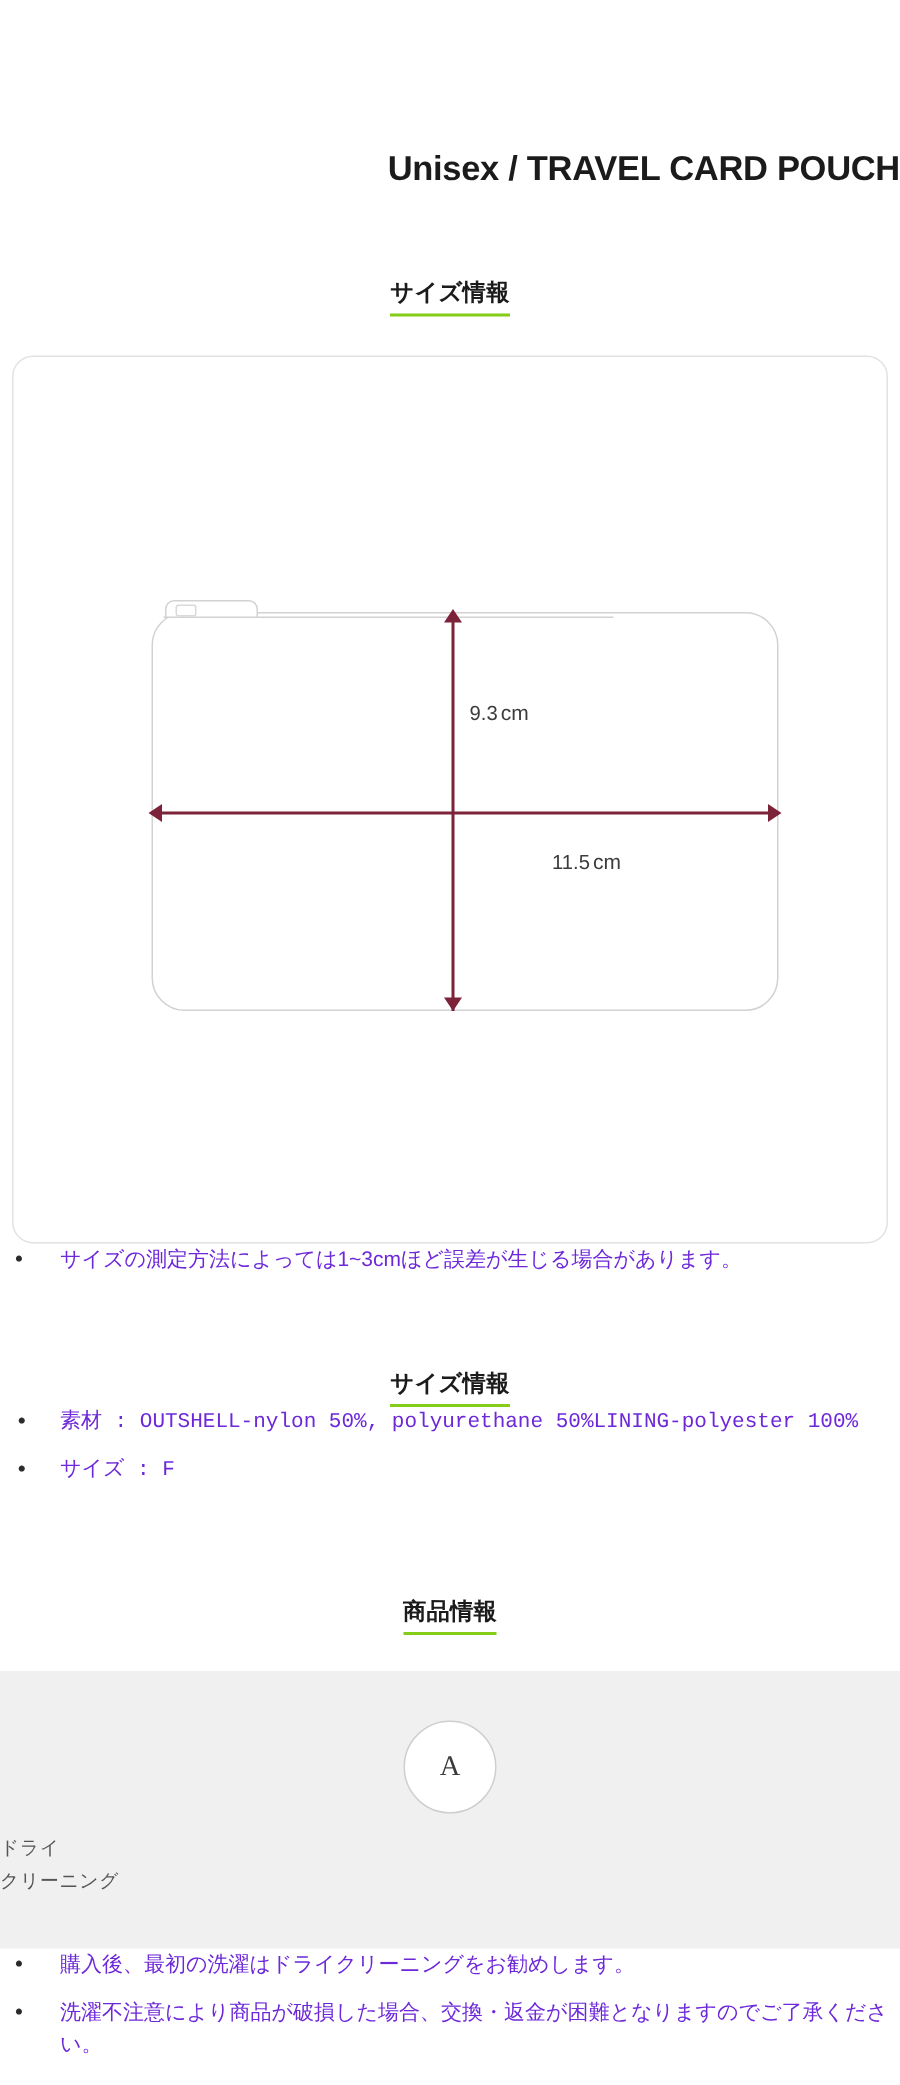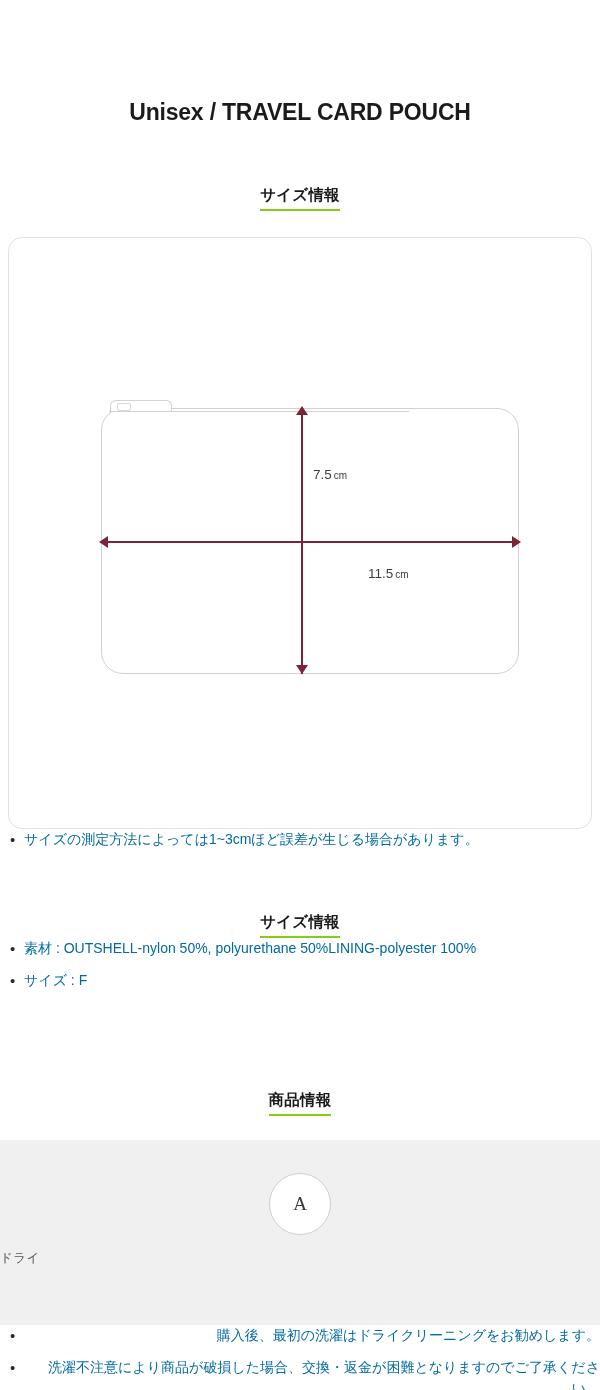--- a/index.html
+++ b/index.html
@@ -14,21 +14,21 @@
   }
   .page {
     position: relative;
     width: 600px;
     min-height: 1390px;
     padding: 0;
   }
 
   
   .product-title {
-    text-align: center;
+    text-align: right;
     font-size: 23px;
     font-weight: bold;
     letter-spacing: -0.2px;
     color: #1b1b1b;
     margin: 0;
     padding-top: 98px;
     line-height: 1.25;
   }
 
   
@@ -41,21 +41,21 @@
     display: inline-block;
     font-size: 15.5px;
     font-weight: bold;
     color: #1b1b1b;
     border-bottom: 2px solid #84cc16;
     padding-bottom: 3px;
     letter-spacing: 0.2px;
   }
   .heading-1 { margin-top: 58px; }
   .heading-2 { margin-top: 62px; }
-  .heading-3 { margin-top: 98px; }
+  .heading-3 { margin-top: 72px; }
 
   
   .diagram-box {
     position: relative;
     margin: 26px 8px 0 8px;
     height: 592px;
     border: 1px solid #e2e2e2;
     border-radius: 14px;
     background: #ffffff;
     overflow: hidden;
@@ -153,48 +153,48 @@
     border-left: 9px solid #7c2339;
   }
   .measure-label {
     position: absolute;
     font-size: 13.5px;
     color: #3c3c3c;
     white-space: nowrap;
   }
   .label-vert { left: 212px; top: 77px; }
   .label-horz { left: 267px; top: 176px; }
-  .measure-label .unit { font-size: 10px; margin-left: 2px; }
+  .measure-label .unit { font-size: 14px; margin-left: 2px; }
 
   
   ul.bullets {
     list-style: none;
     margin: 0;
     padding: 0;
   }
   ul.bullets li {
     position: relative;
-    padding-left: 24px;
+    padding-left: 40px;
     font-size: 14px;
     line-height: 1.55;
-    color: #0369a1;
+    color: #6d28d9;
     margin-bottom: 10px;
   }
   ul.bullets li::before {
     content: "•";
     position: absolute;
     left: 10px;
     top: -1px;
     font-size: 15px;
     color: #2b2b2b;
   }
   .notes-top { margin: 24px 8px 0 8px; }
-  .info-list { margin: 20px 8px 0 8px; }
+  .info-list { margin: 20px 8px 0 8px; font-family: Liberation Mono, monospace; }
   .notes-bottom { margin: 24px 8px 0 8px; }
-  .notes-bottom li { margin-bottom: 12px; text-align: right; }
+  .notes-bottom li { margin-bottom: 12px; }
 
   
   .care-panel {
     margin: 24px 0 0 0;
     background: #f0f0f0;
     height: 185px;
     position: relative;
   }
   .care-circle {
     position: absolute;
@@ -245,21 +245,21 @@
       <div class="pouch-topline"></div>
 
       <div class="measure m-vert"></div>
       <div class="measure m-horz"></div>
       <div class="arrow arrow-up"></div>
       <div class="arrow arrow-down"></div>
       <div class="arrow arrow-left"></div>
       <div class="arrow arrow-right"></div>
 
       <div class="measure-label label-vert">
-        <span>7.5</span><span class="unit">cm</span>
+        <span>9.3</span><span class="unit">cm</span>
       </div>
       <div class="measure-label label-horz">
         <span>11.5</span><span class="unit">cm</span>
       </div>
     </div>
   </div>
 
   <ul class="bullets notes-top">
     <li>サイズの測定方法によっては1~3cmほど誤差が生じる場合があります。</li>
   </ul>
@@ -276,20 +276,21 @@
   <div class="section-heading heading-3">
     <span>商品情報</span>
   </div>
 
   <div class="care-panel">
     <div class="care-circle">
       <span>A</span>
     </div>
     <div class="care-caption">
       <div>ドライ</div>
+      <div>クリーニング</div>
     </div>
   </div>
 
   <ul class="bullets notes-bottom">
     <li>購入後、最初の洗濯はドライクリーニングをお勧めします。</li>
     <li>洗濯不注意により商品が破損した場合、交換・返金が困難となりますのでご了承ください。</li>
   </ul>
 
 </div>
 

